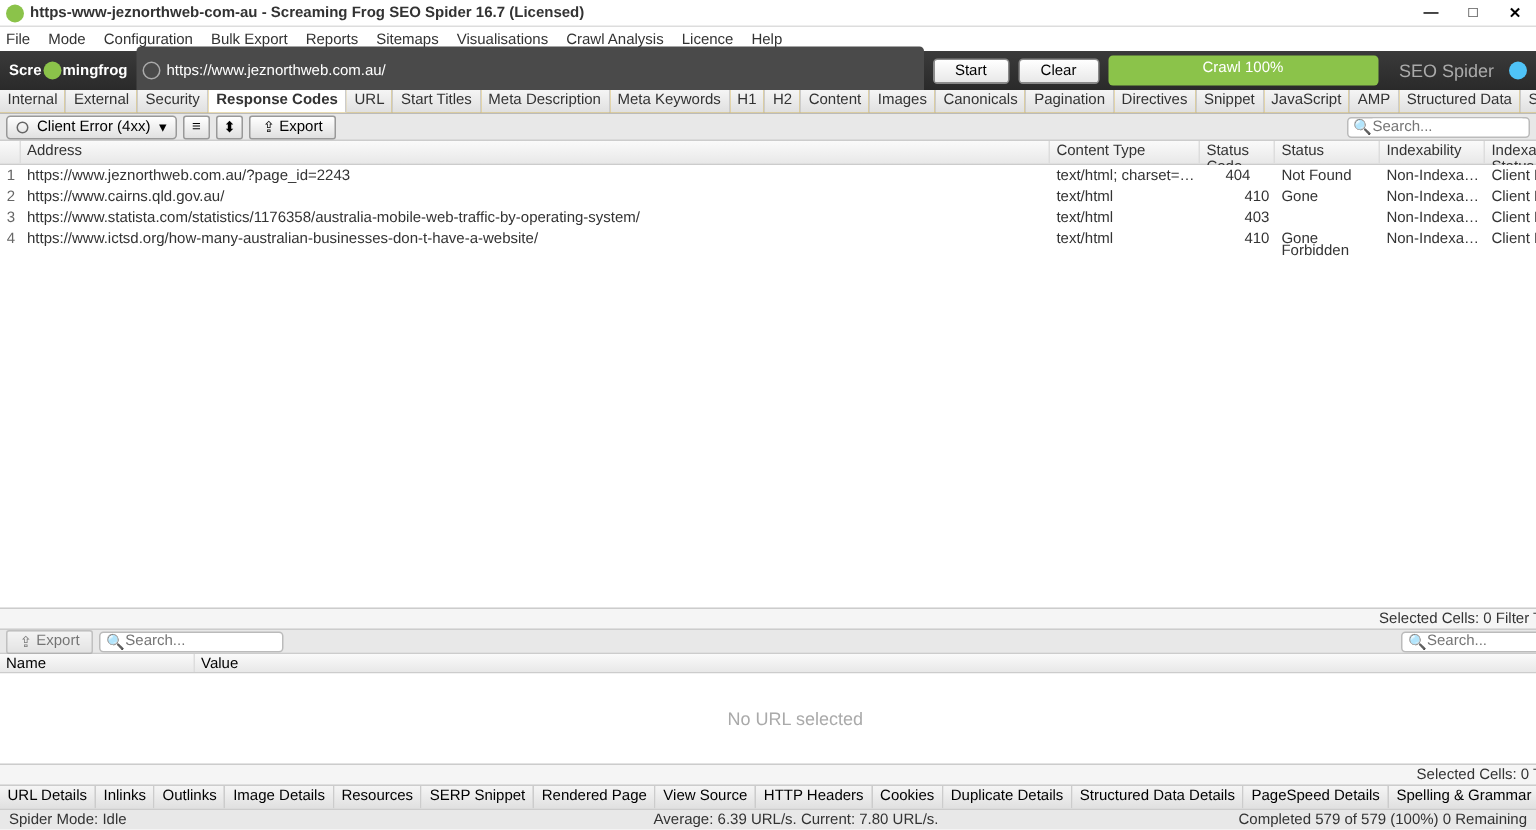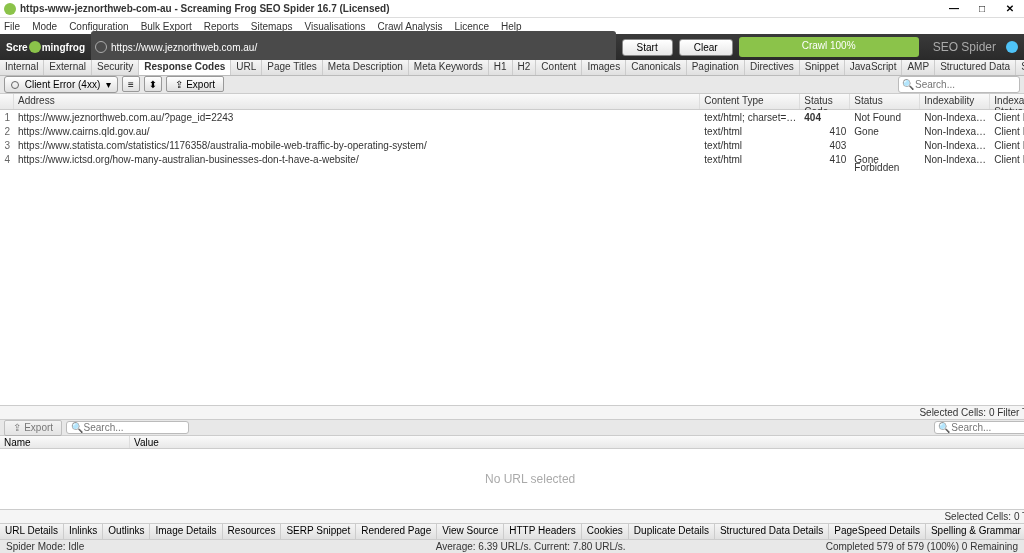--- a/index.html
+++ b/index.html
@@ -18,21 +18,21 @@
 .urlbar .globe { width: 12px; height: 12px; border: 1px solid #aaa; border-radius: 50%; margin-right: 4px; }
 .urlbar input { flex: 1; background: transparent; border: none; color: #fff; outline: none; }
 .hbtn { background: linear-gradient(#fff,#e8e8e8); border: 1px solid #888; border-radius: 3px; padding: 2px 14px; cursor: pointer; }
 .crawlbar { flex: 0 0 180px; background: #8bc34a; color: #fff; text-align: center; border-radius: 3px; height: 20px; line-height: 18px; }
 .seospider { color: #aaa; font-size: 12px; margin-left: 8px; margin-right: 4px; }
 .bluecircle { width: 12px; height: 12px; background: #4fc3f7; border-radius: 50%; }
 .tabrow { background: #eab308; display: flex; height: 16px; border-bottom: 1px solid #bbb; }
 .tabrow .tab { padding: 1px 5px; border-right: 1px solid #ccc; cursor: pointer; white-space: nowrap; color: #333; background: linear-gradient(#f5f5f5,#e0e0e0); }
 .tabrow .tab.active { background: #fff; font-weight: bold; }
 .tabrow .spacer { flex: 1; }
-.toolbar2 { background: #e8e8e8; height: 18px; display: flex; padding: 0 4px; gap: 4px; border-bottom: 1px solid #ccc; }
+.toolbar2 { background: #e8e8e8; height: 18px; display: flex; align-items: center; padding: 0 4px; gap: 4px; border-bottom: 1px solid #ccc; }
 .combo { background: linear-gradient(#fff,#e0e0e0); border: 1px solid #999; border-radius: 3px; padding: 1px 6px; width: 114px; display: flex; align-items: center; justify-content: space-between; cursor: pointer; }
 .combo .gear { width: 8px; height: 8px; border: 1px solid #666; border-radius: 50%; }
 .sqbtn { width: 18px; height: 16px; background: linear-gradient(#fff,#e0e0e0); border: 1px solid #999; border-radius: 2px; display: flex; align-items: center; justify-content: center; cursor: pointer; }
 .content { flex: 1; display: flex; overflow: hidden; }
 .left { flex: 1; display: flex; flex-direction: column; background: #fff; border-right: 1px solid #ccc; }
 .gridhead { background: linear-gradient(#fafafa,#e8e8e8); height: 16px; display: flex; border-bottom: 1px solid #ccc; }
 .gridhead .col { padding: 1px 4px; border-right: 1px solid #ddd; color: #333; }
 .gridbody { flex: 1; overflow: auto; background: #fff; }
 .row { display: flex; height: 14px; align-items: center; }
 .row .cell { padding: 0 4px; overflow: hidden; white-space: nowrap; text-overflow: ellipsis; color: #333; }
@@ -91,21 +91,21 @@
   <div class="seospider">SEO Spider</div>
   <div class="bluecircle"></div>
 </div>
 
 <div class="tabrow" id="toptabs">
     <div class="tab">Internal</div>
     <div class="tab">External</div>
     <div class="tab">Security</div>
     <div class="tab active">Response Codes</div>
     <div class="tab">URL</div>
-    <div class="tab">Page Titles</div>
+    <div class="tab">Start Titles</div>
     <div class="tab">Meta Description</div>
     <div class="tab">Meta Keywords</div>
     <div class="tab">H1</div>
     <div class="tab">H2</div>
     <div class="tab">Content</div>
     <div class="tab">Images</div>
     <div class="tab">Canonicals</div>
     <div class="tab">Pagination</div>
     <div class="tab">Directives</div>
     <div class="tab">Snippet</div>
@@ -143,21 +143,21 @@
         <div class="col" style="width: 50px;">Status Code</div>
         <div class="col" style="width: 70px;">Status</div>
         <div class="col" style="width: 70px;">Indexability</div>
         <div class="col" style="width: 70px;">Indexability Status</div>
       </div>
     <div class="gridbody" id="gridbody">
         <div class="row">
           <div class="cell num" style="width: 14px;">1</div>
           <div class="cell" style="width: 500px; flex: 1 1 0%;">https://www.jeznorthweb.com.au/?page_id=2243</div>
           <div class="cell" style="width: 100px;">text/html; charset=UTF-8</div>
-          <div class="cell" style="width: 50px; text-align: left; font-weight: bold;">404</div>
+          <div class="cell" style="width: 50px; text-align: center;">404</div>
           <div class="cell" style="width: 70px;">Not Found</div>
           <div class="cell" style="width: 70px;">Non-Indexable</div>
           <div class="cell" style="width: 70px;">Client Error</div>
         </div>
         <div class="row">
           <div class="cell num" style="width: 14px;">2</div>
           <div class="cell" style="width: 500px; flex: 1 1 0%;">https://www.cairns.qld.gov.au/</div>
           <div class="cell" style="width: 100px;">text/html</div>
           <div class="cell" style="width: 50px; text-align: right;">410</div>
           <div class="cell" style="width: 70px;">Gone</div>

